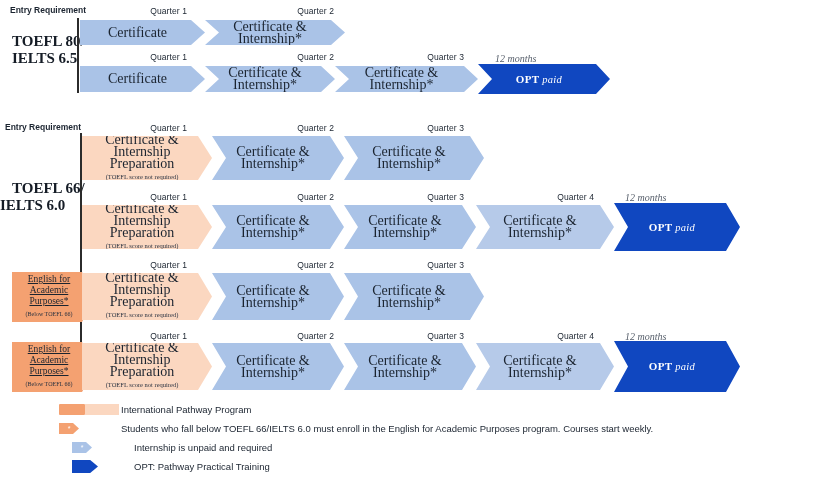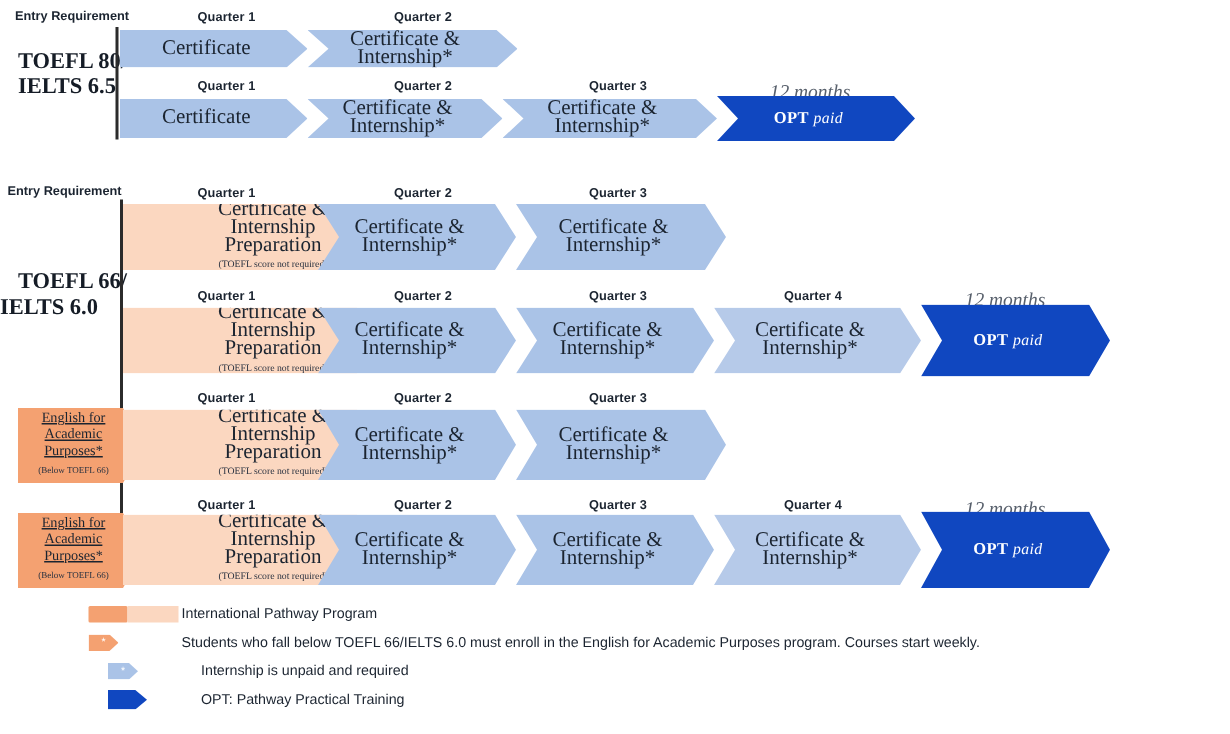--- a/index.html
+++ b/index.html
@@ -5,27 +5,27 @@
   html,body{margin:0;padding:0;}
   body{
     width:820px;height:489px;background:#ffffff;
     font-family:"Liberation Sans", sans-serif;
     color:#1b2430;overflow:hidden;position:relative;
   }
   .canvas{position:relative;width:820px;height:489px;}
 
   
   .qlabel{
-    position:absolute;font-size:8.5px;font-weight:bold;
-    color:#1b2430;letter-spacing:.1px;text-align:center;
+    position:absolute;font-size:8.5px;font-weight:normal;
+    color:#1b2430;letter-spacing:.1px;text-align:right;
     white-space:nowrap;
   }
   .months{
-    position:absolute;font-size:13px;font-style:italic;
-    color:#58606c;text-align:center;white-space:nowrap;
+    position:absolute;font-size:10px;font-style:italic;
+    color:#58606c;white-space:nowrap;
     font-family:"Liberation Serif", serif;
   }
   .section-head{
     position:absolute;font-size:8.5px;font-weight:bold;color:#1b2430;
     white-space:nowrap;
   }
 
   
   .entry-label{
     position:absolute;font-family:"Liberation Serif", serif;
@@ -47,21 +47,21 @@
     clip-path:polygon(0 0, calc(100% - 14px) 0, 100% 50%, calc(100% - 14px) 100%, 0 100%, 14px 50%);
   }
   .chev .inner{padding-right:10px;line-height:12px;}
   .chev .t1{font-size:14px;color:#1b2430;display:block;}
   .chev .t2{font-size:6.5px;color:#2a3240;display:block;margin-top:1px;}
 
   .c-q1blue{background:#aac3e7;}
   .c-q2blue{background:#aac3e7;}
   .c-q3blue{background:#aac3e7;}
   .c-q4blue{background:#b6cae9;}
-  .c-orange-light{background:#fbd7c0;padding-left:40px;}
+  .c-orange-light{background:#fbd7c0;}
   .c-orange-dark{background:#f4a171;}
   .c-opt{background:#1047c0;}
   .chev.c-opt .t1{color:#ffffff;font-size:11px;font-weight:bold;letter-spacing:.3px;}
   .chev.c-opt .t1 em{font-weight:normal;font-style:italic;font-size:10.5px;}
   .chev.c-orange-dark .t1{font-size:9.5px;line-height:11px;color:#1b2430;text-decoration:underline;}
   .chev.c-orange-dark .t2{font-size:6px;}
 
   
   .legend{position:absolute;left:16px;top:400px;width:640px;}
   .lrow{display:flex;align-items:center;height:19px;padding-left:43px;}

